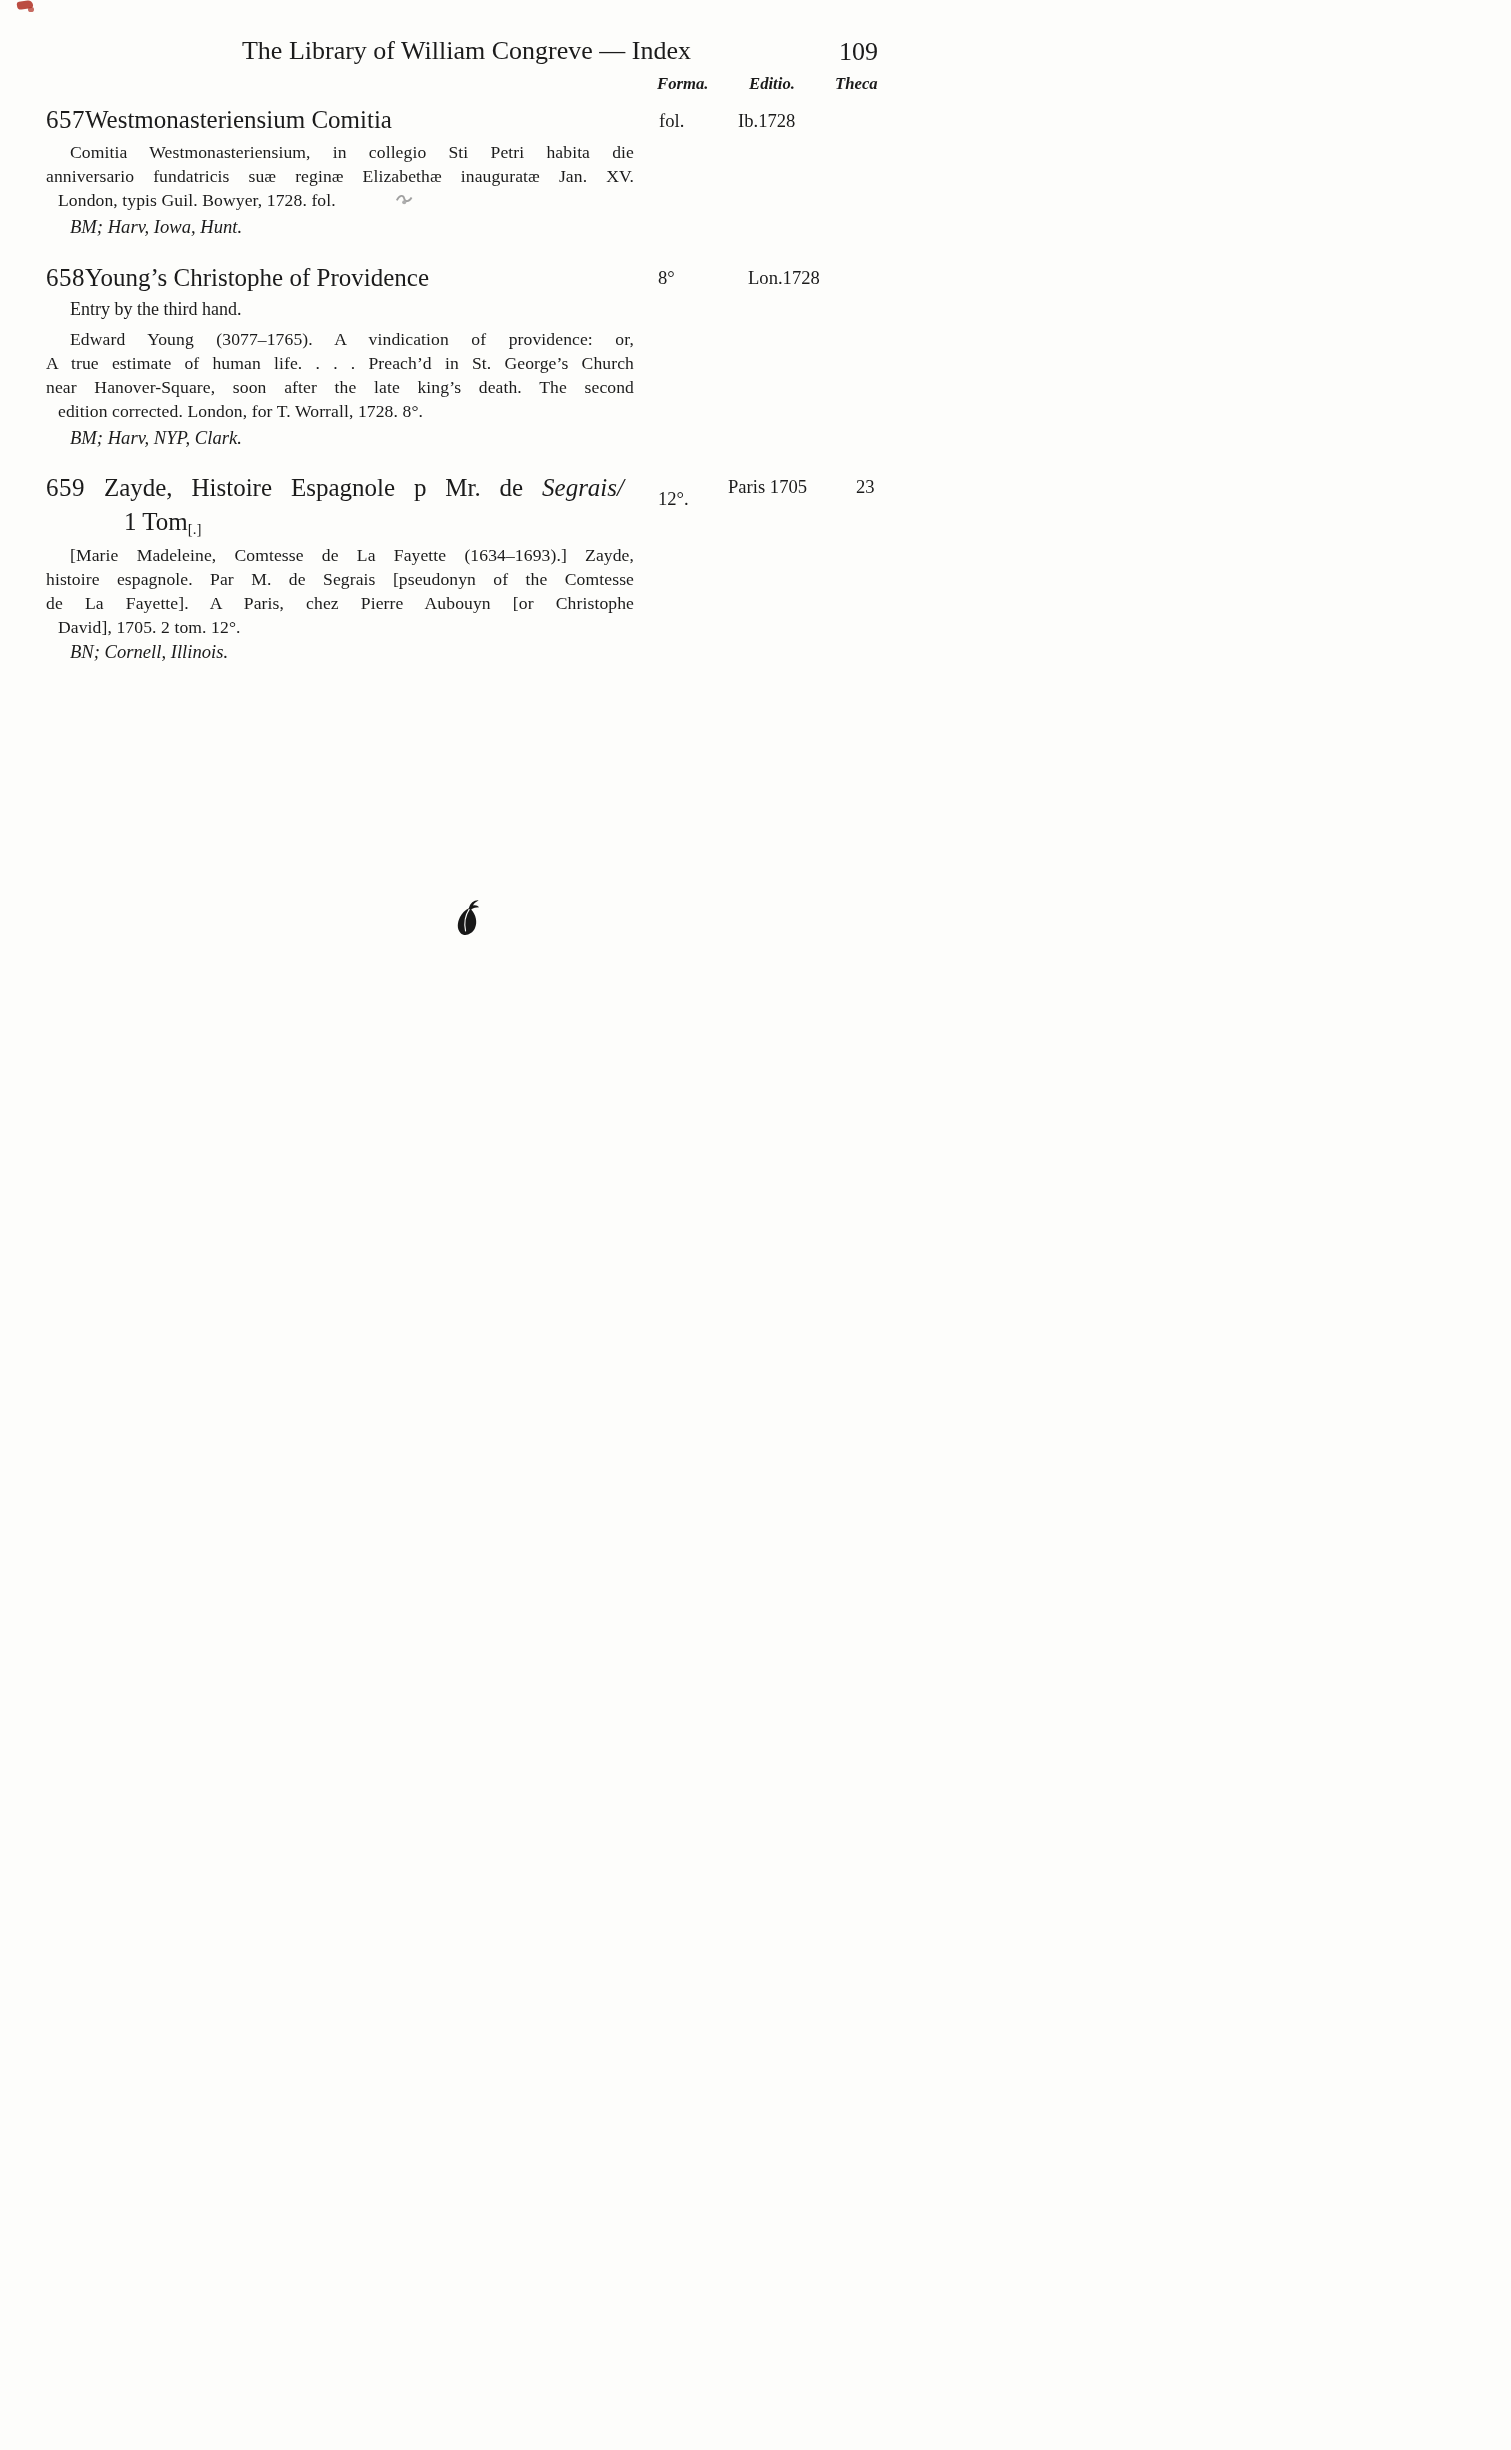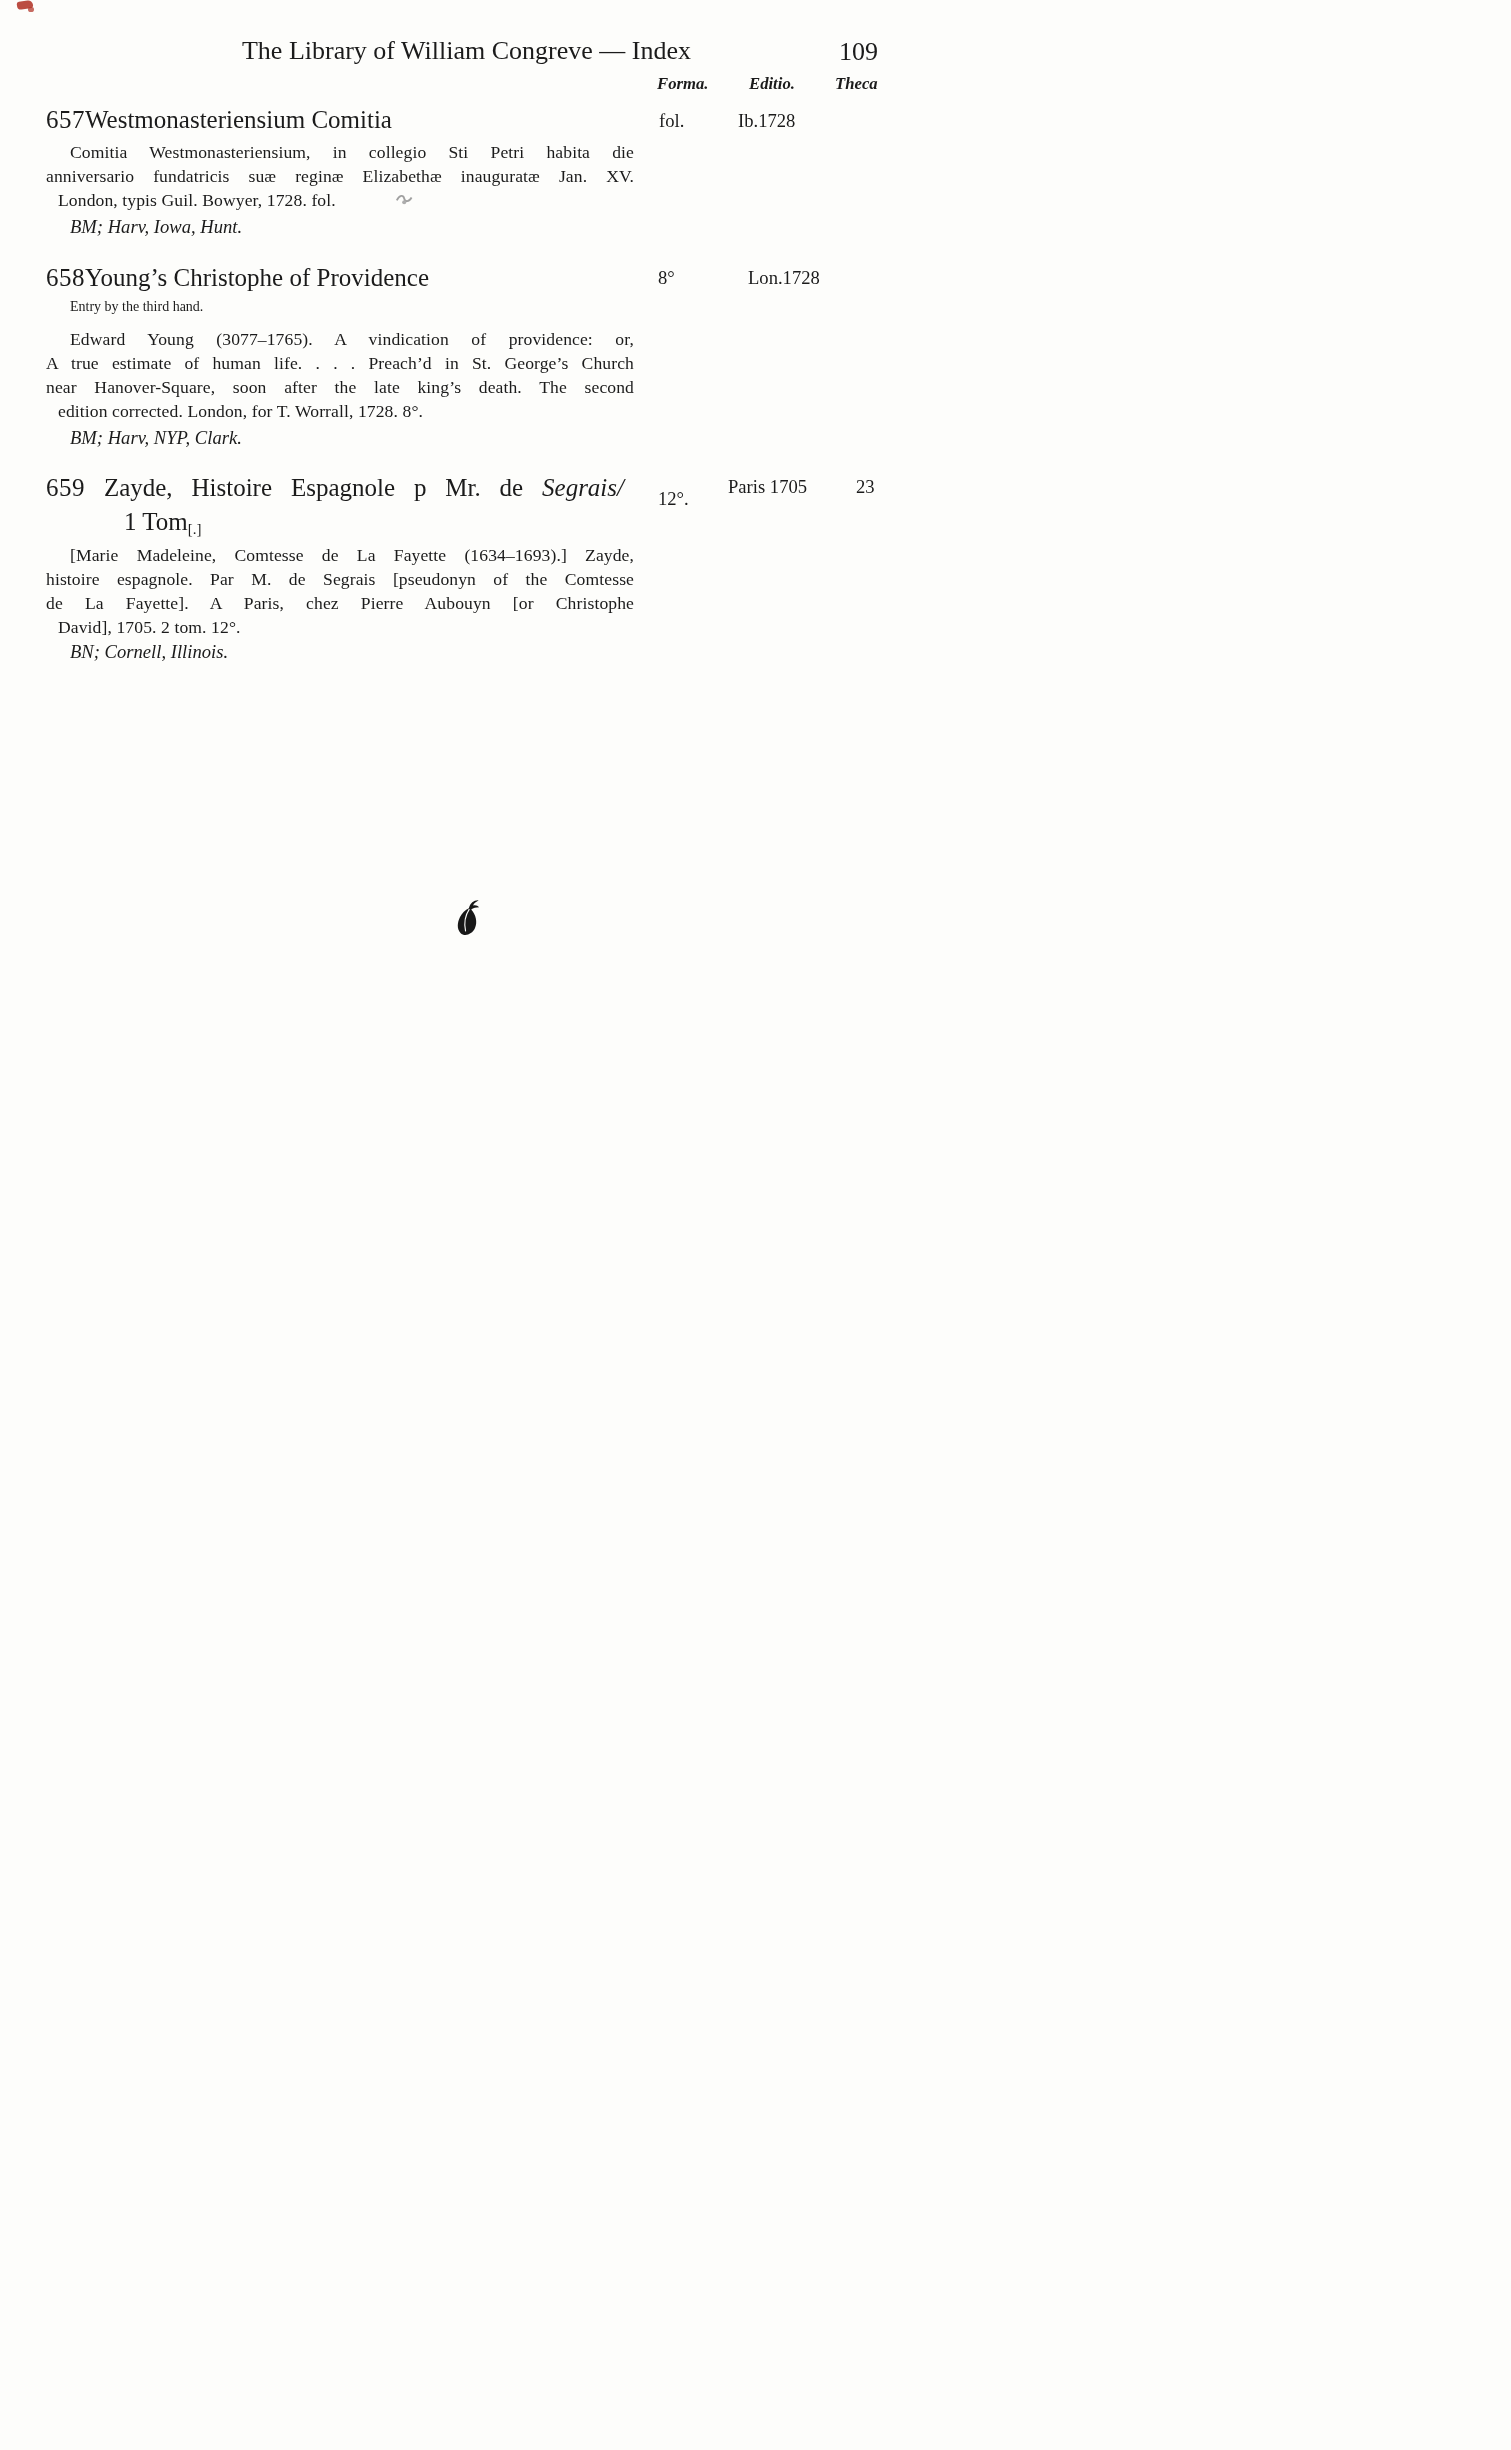--- a/index.html
+++ b/index.html
@@ -40,21 +40,21 @@
   .heading-line2 { position:absolute; left:124px; font-size:25px; }
   .bracket-small { font-size:15px; vertical-align:-3.7px; }
   .colval { position:absolute; font-size:18.6px; white-space:nowrap; }
   .body-block {
     position:absolute; left:46px; width:588px;
     font-size:17.6px; line-height:24px; letter-spacing:0.1px;
   }
   .jline { text-align:justify; text-align-last:justify; }
   .lline { text-align:left;margin-left:12px; }
   .indent { text-indent:24px; }
-  .note-line { position:absolute; left:70px; font-size:14px; }
+  .note-line { position:absolute; left:70px; font-size:18px; }
   .holdings { position:absolute; left:70px; font-size:18.6px; font-style:italic; }
   .italic { font-style:italic; }
   .ornament { position:absolute; left:453px; top:897px; }
   .smudge { position:absolute; left:394px; top:191px; opacity:0.8; }
   .red-mark {
     position:absolute; left:16.7px; top:0.9px; width:16px; height:8.4px;
     background:#b43a2e; border-radius:2.8px 5.6px 3.7px 4.6px;
     transform:rotate(-8deg); opacity:0.9;
   }
   .red-mark2 {

